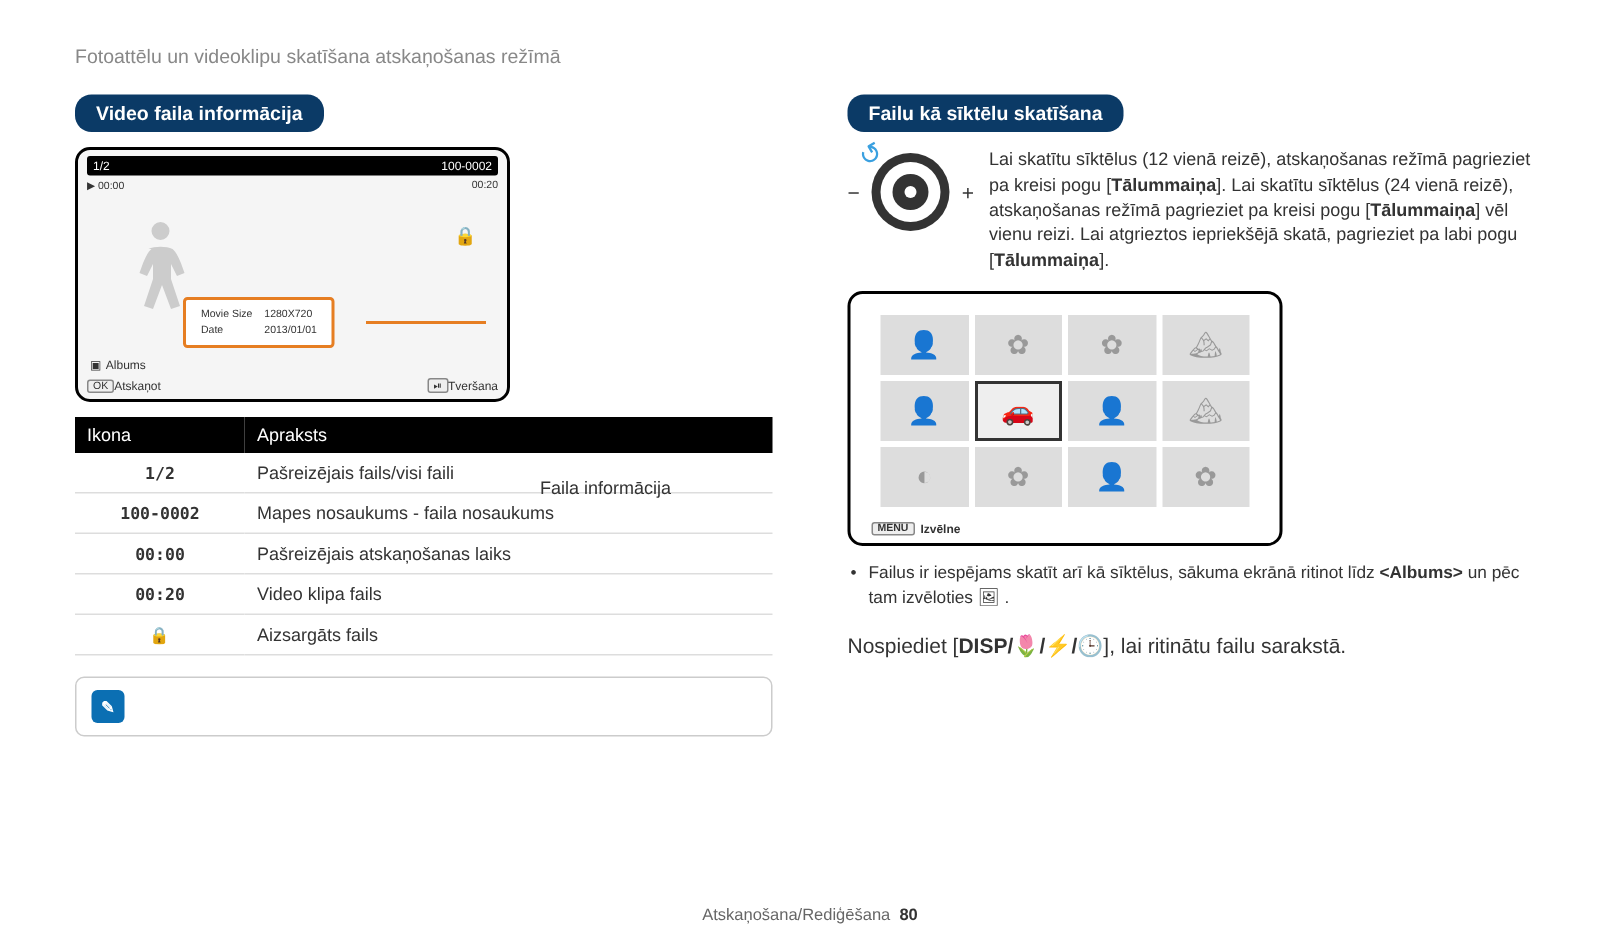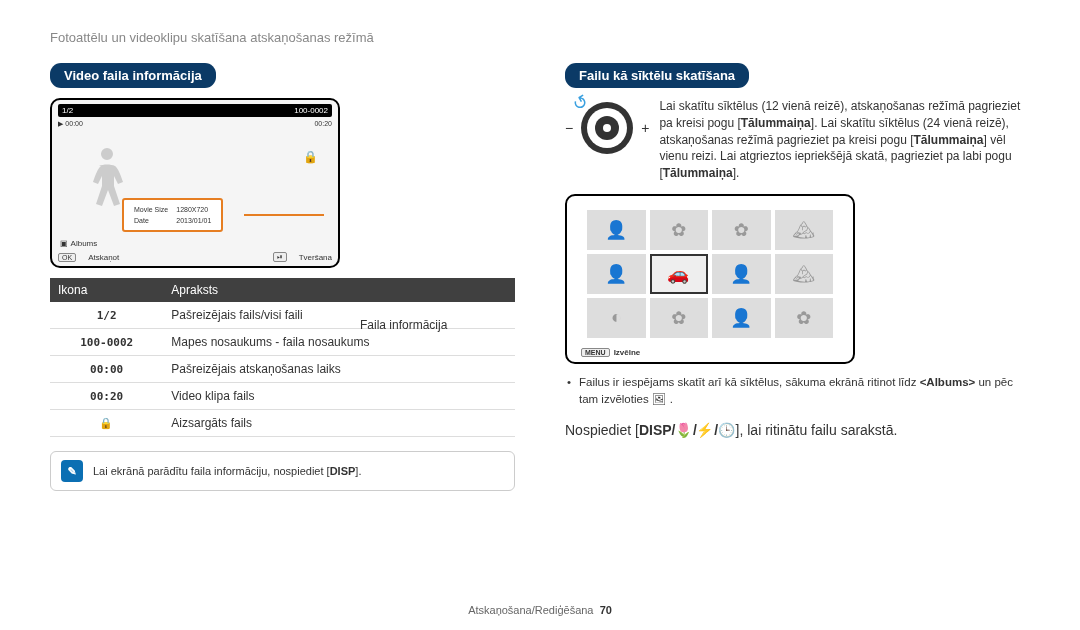--- a/index.html
+++ b/index.html
@@ -98,21 +98,21 @@
     left: 310px;
     font-size: 12px;
   }
   .cs-bottombar {
     position: absolute;
     bottom: 4px; left: 6px; right: 6px;
     font-size: 8px;
     display: flex;
     justify-content: space-between;
   }
-  .cs-bottombar .grp { display: flex; gap: 12px; align-items: center; }
+  .cs-bottombar .grp { display: flex; gap: 0; align-items: center; }
   .cs-btn {
     border: 1px solid #888;
     background: #eee;
     padding: 0 3px;
     border-radius: 2px;
     font-size: 7px;
   }
   .cs-albums {
     position: absolute;
     bottom: 18px; left: 8px;
@@ -121,21 +121,21 @@
     align-items: center;
     gap: 3px;
   }
   table.icon-table {
     width: 100%;
     border-collapse: collapse;
     font-size: 12px;
     margin-top: 6px;
   }
   table.icon-table th {
-    background: #404040;
+    background: #000000;
     color: #fff;
     text-align: left;
     padding: 5px 8px;
     font-weight: normal;
     font-size: 12px;
   }
   table.icon-table td {
     padding: 6px 8px;
     border-bottom: 1px solid #ddd;
     vertical-align: middle;
@@ -353,23 +353,20 @@
           </tr>
         <tr>
             <td class="ico">🔒</td>
             <td>Aizsargāts fails</td>
           </tr>
       </tbody>
     </table>
 
     <div class="tip-box">
       <div class="tip-icon">✎</div>
-      <div>
-        <span>Lai ekrānā parādītu faila informāciju, nospiediet [</span><b>DISP</b><span>].</span>
-      </div>
     </div>
   </div>
 
   <div class="col">
     <div class="section-pill">Failu kā sīktēlu skatīšana</div>
 
     <div class="dial-row">
       <div class="minus-plus">
         <span>−</span>
         <div class="dial-icon">
@@ -413,14 +410,14 @@
       <span>Failus ir iespējams skatīt arī kā sīktēlus, sākuma ekrānā ritinot līdz </span><b>&lt;Albums&gt;</b><span> un pēc tam izvēloties </span><span>🖼</span> .
     </div>
 
     <div class="press-line">
       <span>Nospiediet [</span><span class="keys">DISP/🌷/⚡/🕒</span><span>], lai ritinātu failu sarakstā.</span>
     </div>
   </div>
 </div>
 
 <div class="footer">
-  <span>Atskaņošana/Rediģēšana</span>&nbsp;&nbsp;<span class="pg">70</span>
+  <span>Atskaņošana/Rediģēšana</span>&nbsp;&nbsp;<span class="pg">80</span>
 </div>
 
 </body></html>

